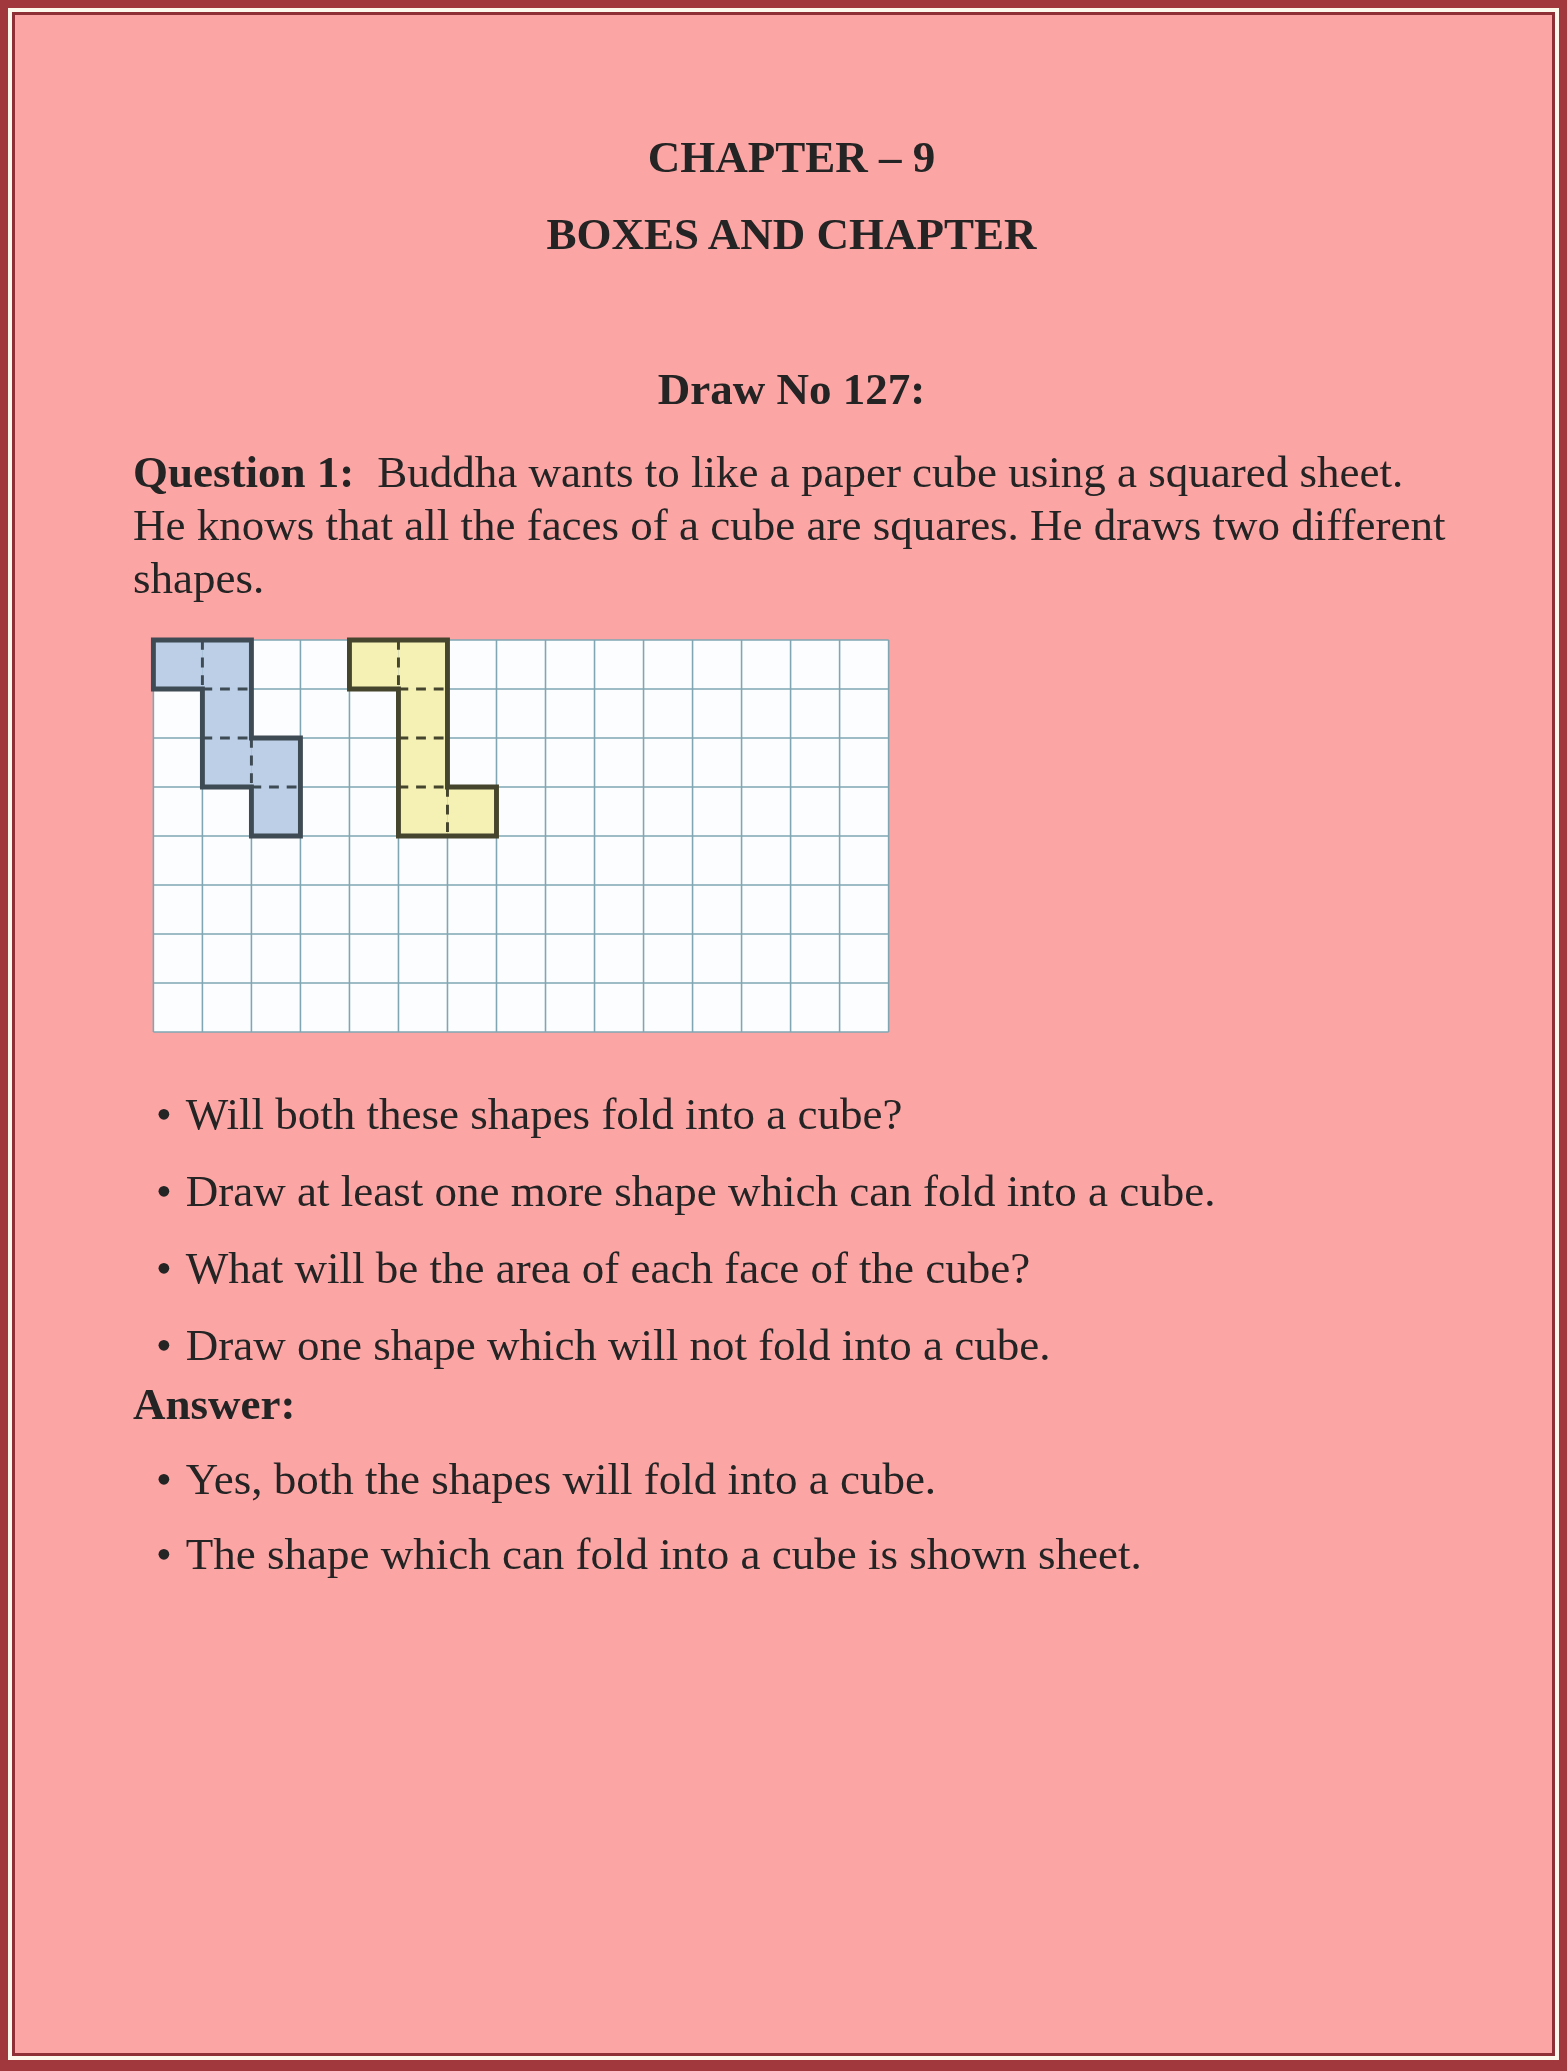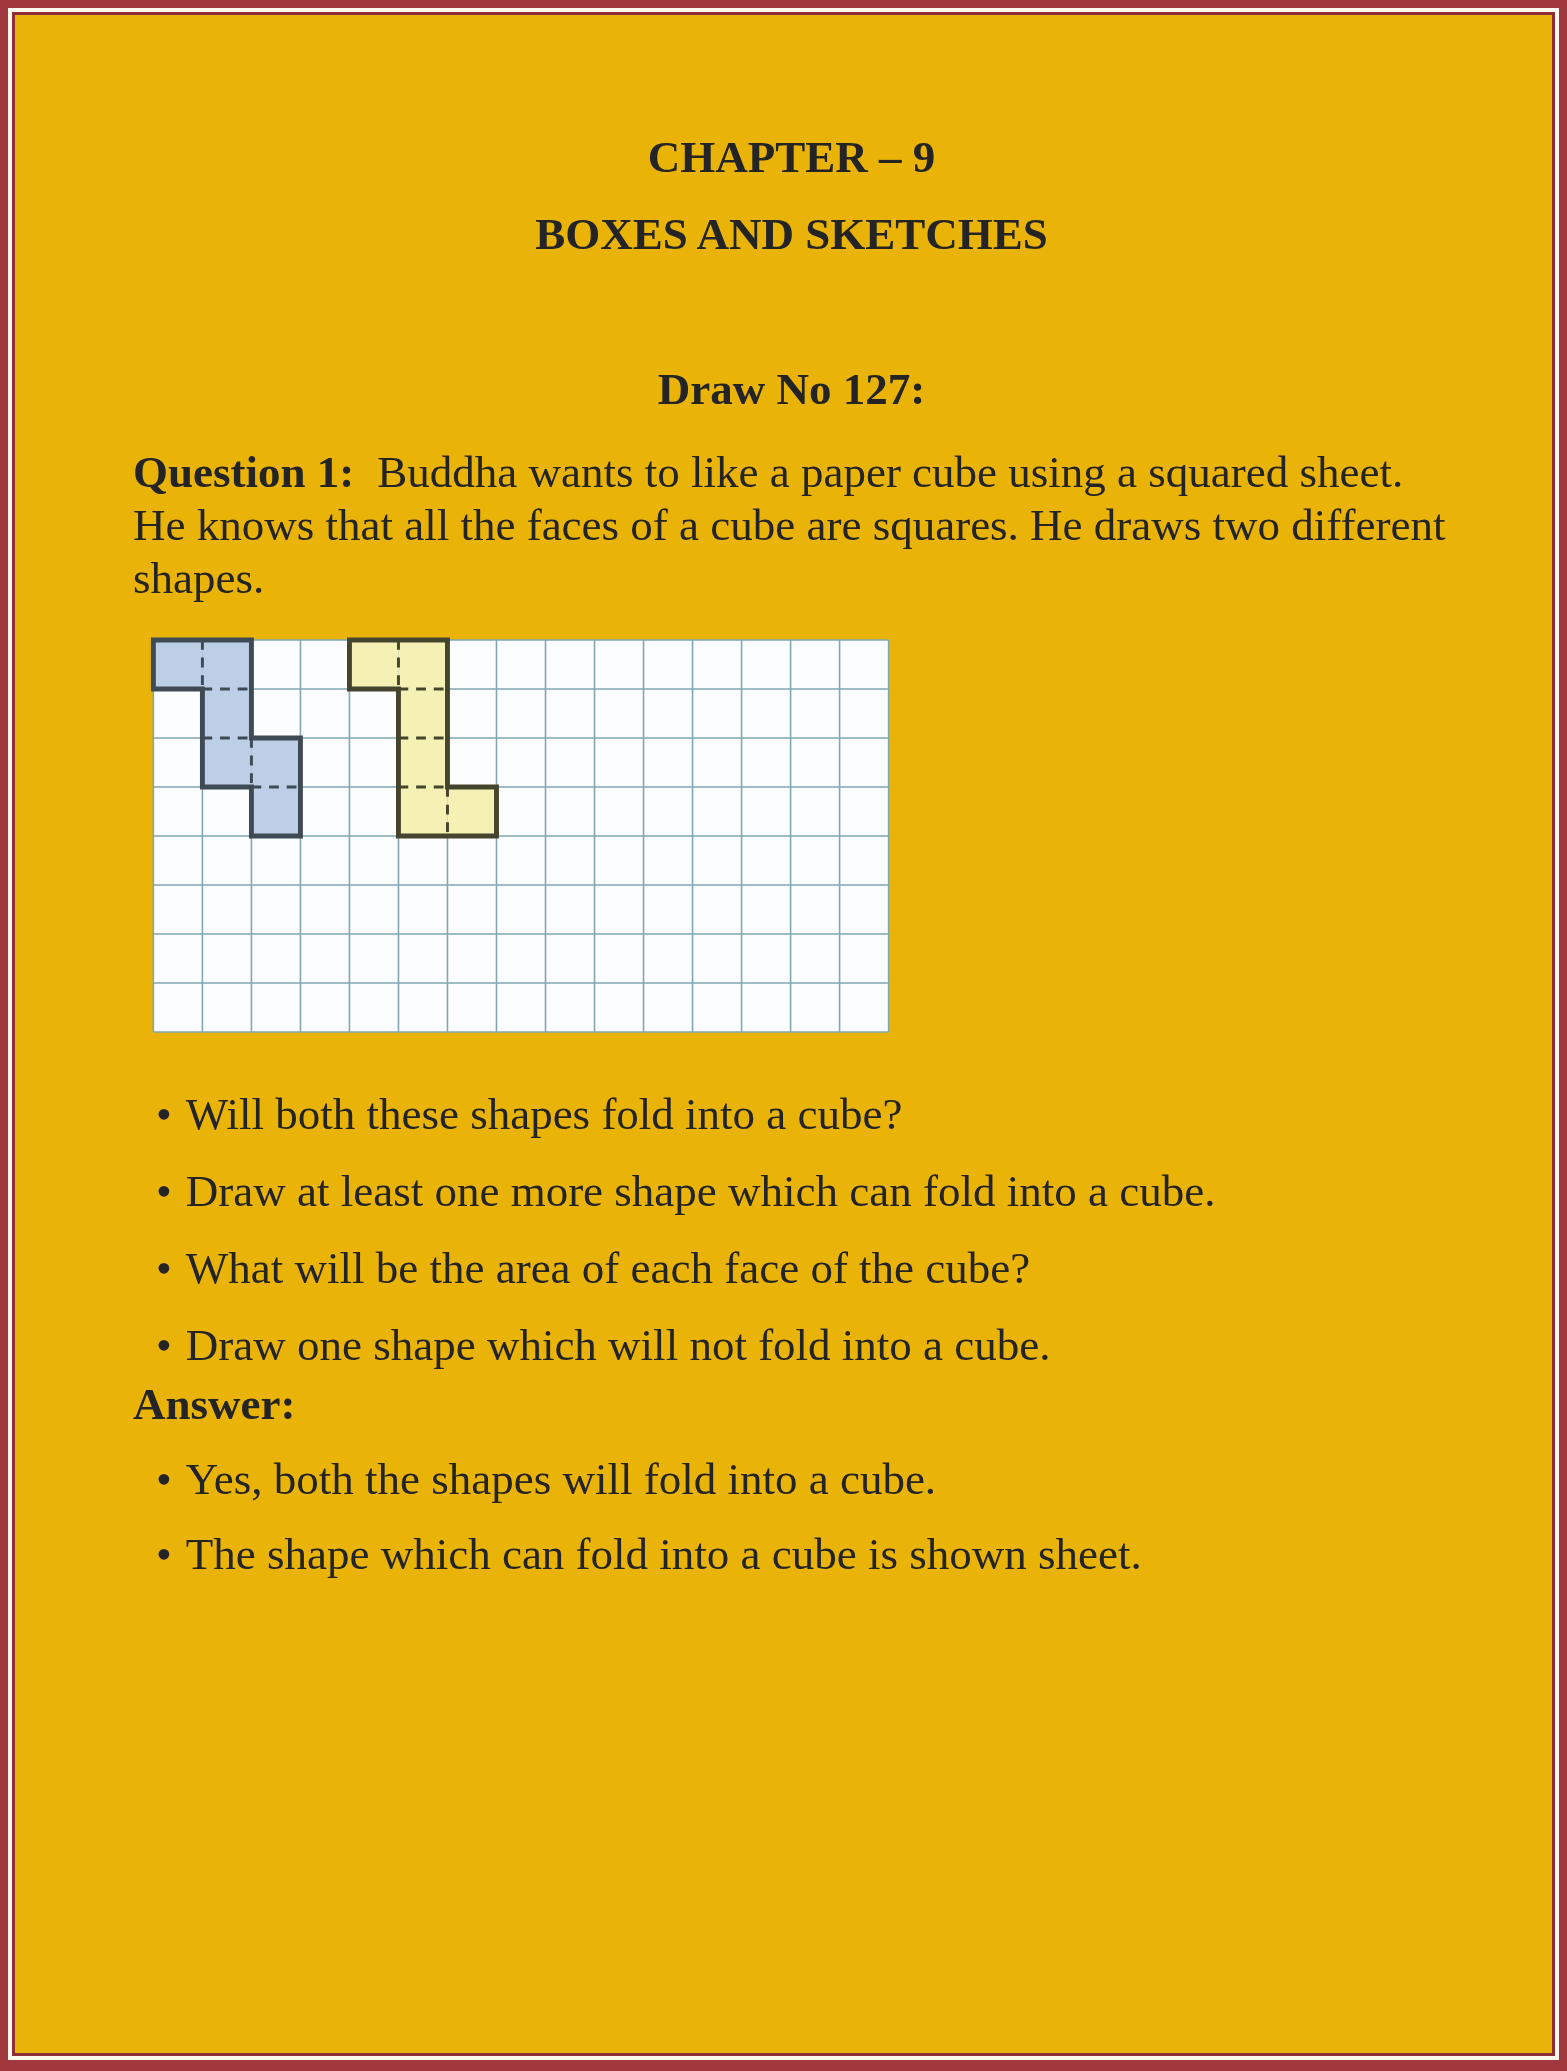--- a/index.html
+++ b/index.html
@@ -9,21 +9,21 @@
     position:relative;
     font-family:"Liberation Serif", serif;
   }
   .frame-white{
     position:absolute; inset:8px 8px 11px 8px;
     background:#fcf9ec;
   }
   .page{
     position:absolute; inset:12px 12px 15px 12px;
     border:3px solid #8e2f35;
-    background:#eab308;
+    background:#fca5a5;
     overflow:hidden;
     color:#242424;
   }
   .content{
     padding:0 102px 0 118px;
     font-size:45px;
     line-height:53px;
   }
   .h-center{ text-align:center; font-weight:bold; }
   .chapter-title{ margin-top:116px; }
@@ -41,21 +41,21 @@
 </style>
 </head>
 <body>
 
 <div class="frame-white"></div>
 <div class="page">
   <div class="content">
 
     <p class="h-center chapter-title">CHAPTER – 9</p>
 
-    <p class="h-center chapter-subtitle">BOXES AND SKETCHES</p>
+    <p class="h-center chapter-subtitle">BOXES AND CHAPTER</p>
 
     <p class="h-center page-heading">Draw No 127:</p>
 
     <p class="question-intro">
       <strong class="qlabel">Question 1:</strong><span>Buddha wants to like a paper cube using a squared sheet.</span><br>
       <span>He knows that all the faces of a cube are squares. He draws two different</span><br>
       <span>shapes.</span>
     </p>
 
     <div class="figure-wrap">

